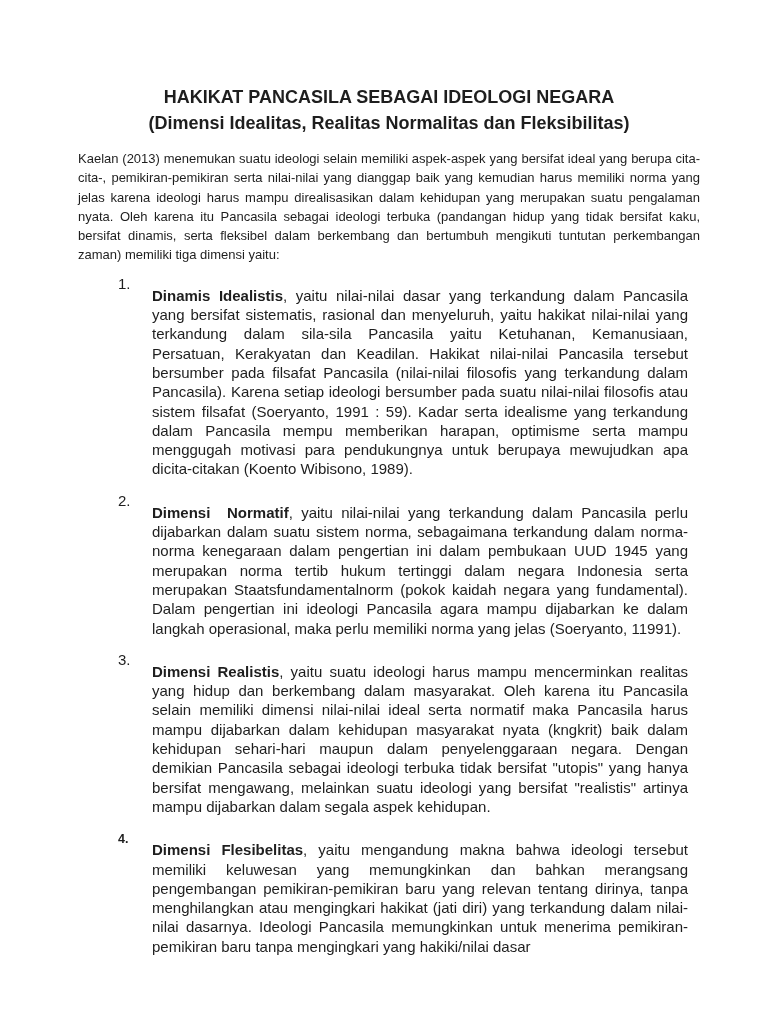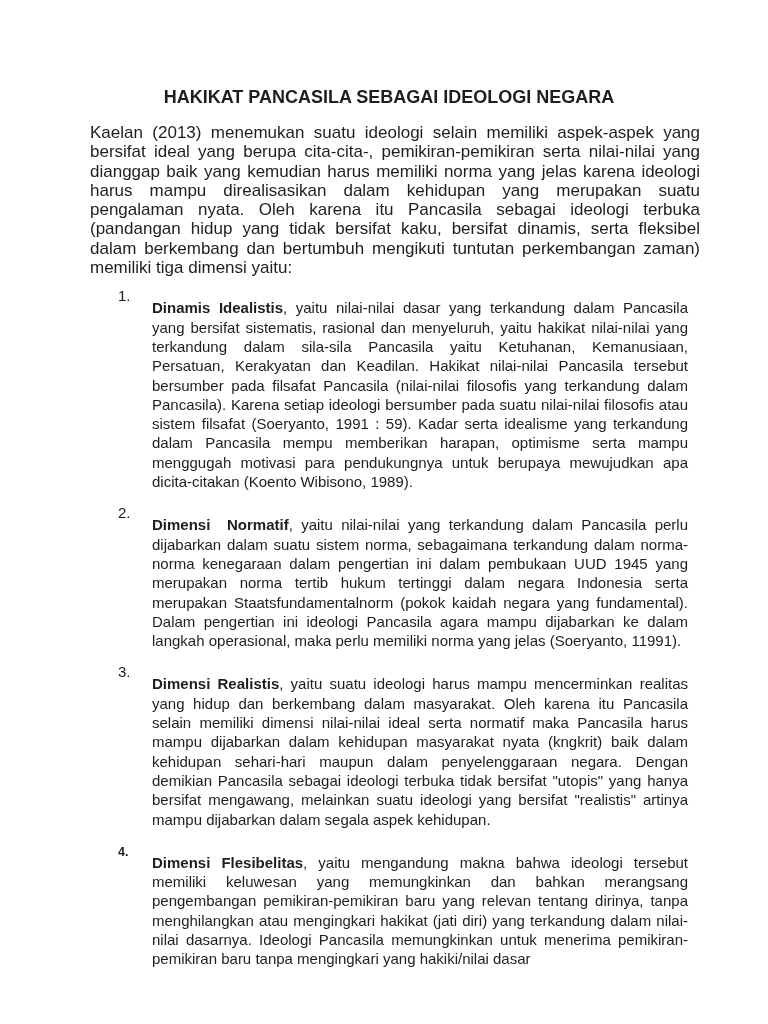--- a/index.html
+++ b/index.html
@@ -33,24 +33,24 @@
     font-size: 18px;
     font-weight: bold;
     margin: 0;
   }
   .doc-author {
     font-size: 15.5px;
     font-weight: normal;
     white-space: pre-wrap;
   }
   .intro-paragraph {
-    font-size: 17px;
+    font-size: 13px;
     line-height: 19.3px;
     text-align: justify;
-    margin: 0 0 9px 12px;
+    margin: 0 0 9px 0;
   }
   .numbered-list {
     margin: 0;
     padding: 0;
   }
   .list-item {
     display: flex;
     font-size: 15px;
     line-height: 19.3px;
   }
@@ -73,20 +73,21 @@
     white-space: pre-wrap;
   }
 </style>
 </head>
 <body>
 
 <div class="doc-page">
 
   <header class="doc-header">
     <h1 class="doc-title">HAKIKAT PANCASILA SEBAGAI IDEOLOGI NEGARA</h1>
+    <h2 class="doc-subtitle">(Dimensi Idealitas, Realitas Normalitas dan Fleksibilitas)</h2>
   </header>
 
   <p class="intro-paragraph">Kaelan (2013) menemukan suatu ideologi selain memiliki aspek-aspek yang bersifat ideal yang berupa cita-cita-, pemikiran-pemikiran serta nilai-nilai yang dianggap baik yang kemudian harus memiliki norma yang jelas karena ideologi harus mampu direalisasikan dalam kehidupan yang merupakan suatu pengalaman nyata. Oleh karena itu Pancasila sebagai ideologi terbuka (pandangan hidup yang tidak bersifat kaku, bersifat dinamis, serta fleksibel  dalam berkembang dan bertumbuh mengikuti tuntutan perkembangan zaman)  memiliki tiga dimensi yaitu:</p>
 
   <div class="numbered-list">
 
     <div class="list-item">
       <span class="list-number">1.</span>
       <p class="list-item-body"><strong>Dinamis Idealistis</strong><span>, yaitu nilai-nilai dasar yang terkandung dalam Pancasila yang bersifat sistematis, rasional dan menyeluruh, yaitu hakikat nilai-nilai yang terkandung dalam sila-sila Pancasila yaitu Ketuhanan, Kemanusiaan, Persatuan, Kerakyatan dan Keadilan. Hakikat nilai-nilai Pancasila tersebut bersumber pada filsafat Pancasila (nilai-nilai filosofis yang terkandung dalam Pancasila). Karena setiap ideologi bersumber pada suatu nilai-nilai filosofis atau sistem filsafat (Soeryanto, 1991 : 59). Kadar serta idealisme yang terkandung dalam Pancasila mempu memberikan harapan, optimisme serta mampu menggugah motivasi para pendukungnya untuk berupaya mewujudkan apa dicita-citakan (Koento Wibisono, 1989).</span></p>
     </div>

